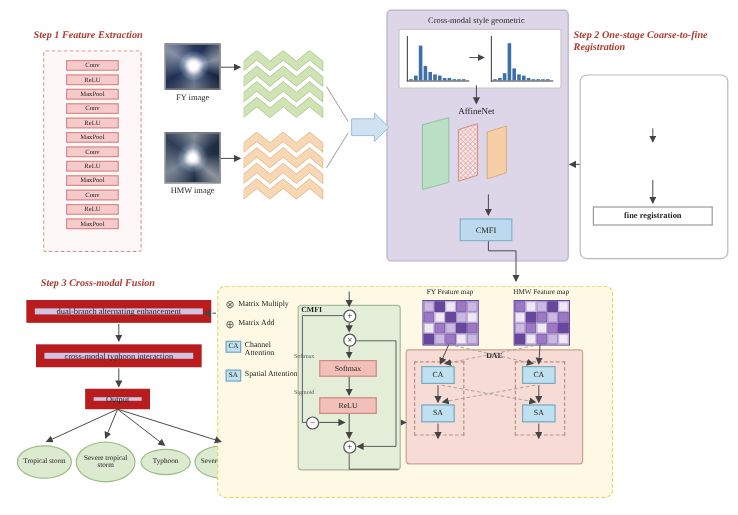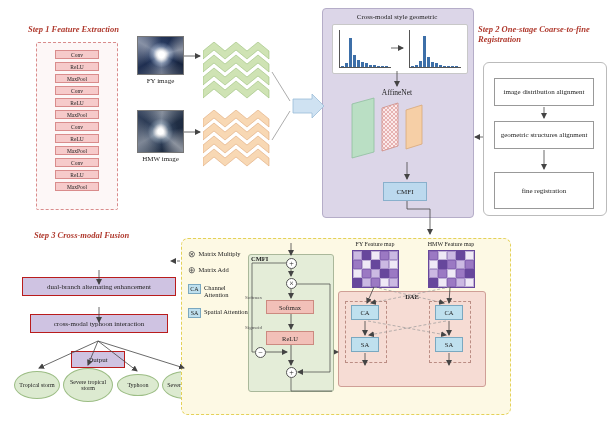--- a/index.html
+++ b/index.html
@@ -27,23 +27,23 @@
   .hist-panel{position:absolute;left:332px;top:24px;width:134px;height:48px;background:#fff;border:1px solid #c8c8c8;border-radius:2px;}
   .hist{position:absolute;top:5px;width:52px;height:38px;display:flex;align-items:flex-end;gap:1px;border-left:1px solid #555;border-bottom:1px solid #555;padding-left:1px;box-sizing:border-box;}
   .hist-l{left:6px;} .hist-r{left:76px;}
   .hbar{width:3px;background:var(--hist-blue);}
   .affinenet-label{position:absolute;left:322px;top:88px;width:150px;text-align:center;font-size:7.5px;}
   .affine-svg{position:absolute;left:340px;top:96px;}
   .blfr-box{position:absolute;left:383px;top:182px;width:44px;height:19px;background:var(--blfr-blue);border:1px solid #89b0cc;font-size:7px;text-align:center;line-height:19px;box-sizing:border-box;}
   .step2-title{left:478px;top:24px;width:130px;text-align:left;white-space:pre-line;}
   .pipeline-panel{position:absolute;left:483px;top:62px;width:122px;height:152px;background:#fff;border:1px solid #bbb;border-radius:6px;}
   .pipe-box{position:absolute;left:494px;width:100px;background:#fff;border:1px solid #999;font-size:7px;display:flex;align-items:center;justify-content:center;text-align:center;box-sizing:border-box;padding:1px;}
-  .pipe-1{top:78px;height:28px;} .pipe-2{top:121px;height:28px;} .pipe-3{top:172px;height:37px;}
+  .pipe-1{top:78px;height:28px;} .pipe-2{top:121px;height:28px;} .pipe-3{top:172px;height:16px;font-weight:bold;}
   
-  .s3-box{position:absolute;background:var(--purple-box);border:1px solid #b91c1c;font-size:7px;display:flex;align-items:center;justify-content:center;text-align:center;box-sizing:border-box;margin-top:27px;}
+  .s3-box{position:absolute;background:var(--purple-box);border:7px solid #b91c1c;font-size:7px;display:flex;align-items:center;justify-content:center;text-align:center;box-sizing:border-box;}
   .s3-1{left:22px;top:250px;width:154px;height:19px;}
   .s3-2{left:30px;top:287px;width:138px;height:19px;}
   .s3-3{left:71px;top:324px;width:54px;height:17px;}
   .ellipse{position:absolute;background:var(--ellipse-green);border:1px solid #9cbd85;border-radius:50%;font-size:6px;display:flex;align-items:center;justify-content:center;text-align:center;box-sizing:border-box;padding:3px;line-height:1.05;}
   .ell-1{left:14px;top:371px;width:46px;height:28px;}
   .ell-2{left:63px;top:368px;width:50px;height:34px;}
   .ell-3{left:117px;top:374px;width:42px;height:22px;}
   .ell-4{left:162px;top:371px;width:48px;height:28px;}
   
   .fusion-panel{position:absolute;left:181px;top:238px;width:330px;height:177px;background:var(--fusion-bg);border:1.5px dashed var(--fusion-border);border-radius:7px;box-sizing:border-box;}
@@ -160,22 +160,20 @@
     <polygon points="12,8 34,2 34,56 12,62" fill="#badfc4" stroke="#8fbf9f" stroke-width="0.8"></polygon>
     <polygon points="42,12 58,7 58,50 42,55" fill="#fbeaea" stroke="#cc8a80" stroke-width="0.8"></polygon>
     <polygon points="42,12 58,7 58,50 42,55" fill="url(#xh)" stroke="none"></polygon>
     <polygon points="66,14 82,9 82,48 66,53" fill="#f6cfa6" stroke="#d8a878" stroke-width="0.8"></polygon>
   </svg>
   <div class="blfr-box">CMFI</div>
 
   <div class="step-title step2-title">Step 2 One-stage Coarse-to-fine
 Registration</div>
   <div class="pipeline-panel"></div>
-  <div class="pipe-box pipe-1">image distribution alignment</div>
-  <div class="pipe-box pipe-2">geometric structures alignment</div>
   <div class="pipe-box pipe-3">fine registration</div>
 
   <div class="step-title" style="left:34px;top:230px;">Step 3 Cross-modal Fusion</div>
   <div class="s3-box s3-1">dual-branch alternating enhancement</div>
   <div class="s3-box s3-2">cross-modal typhoon interaction</div>
   <div class="s3-box s3-3">Output</div>
   <div class="ellipse ell-1">Tropical storm</div>
   <div class="ellipse ell-2">Severe tropical storm</div>
   <div class="ellipse ell-3">Typhoon</div>
   <div class="ellipse ell-4">Severe typhoon</div>

